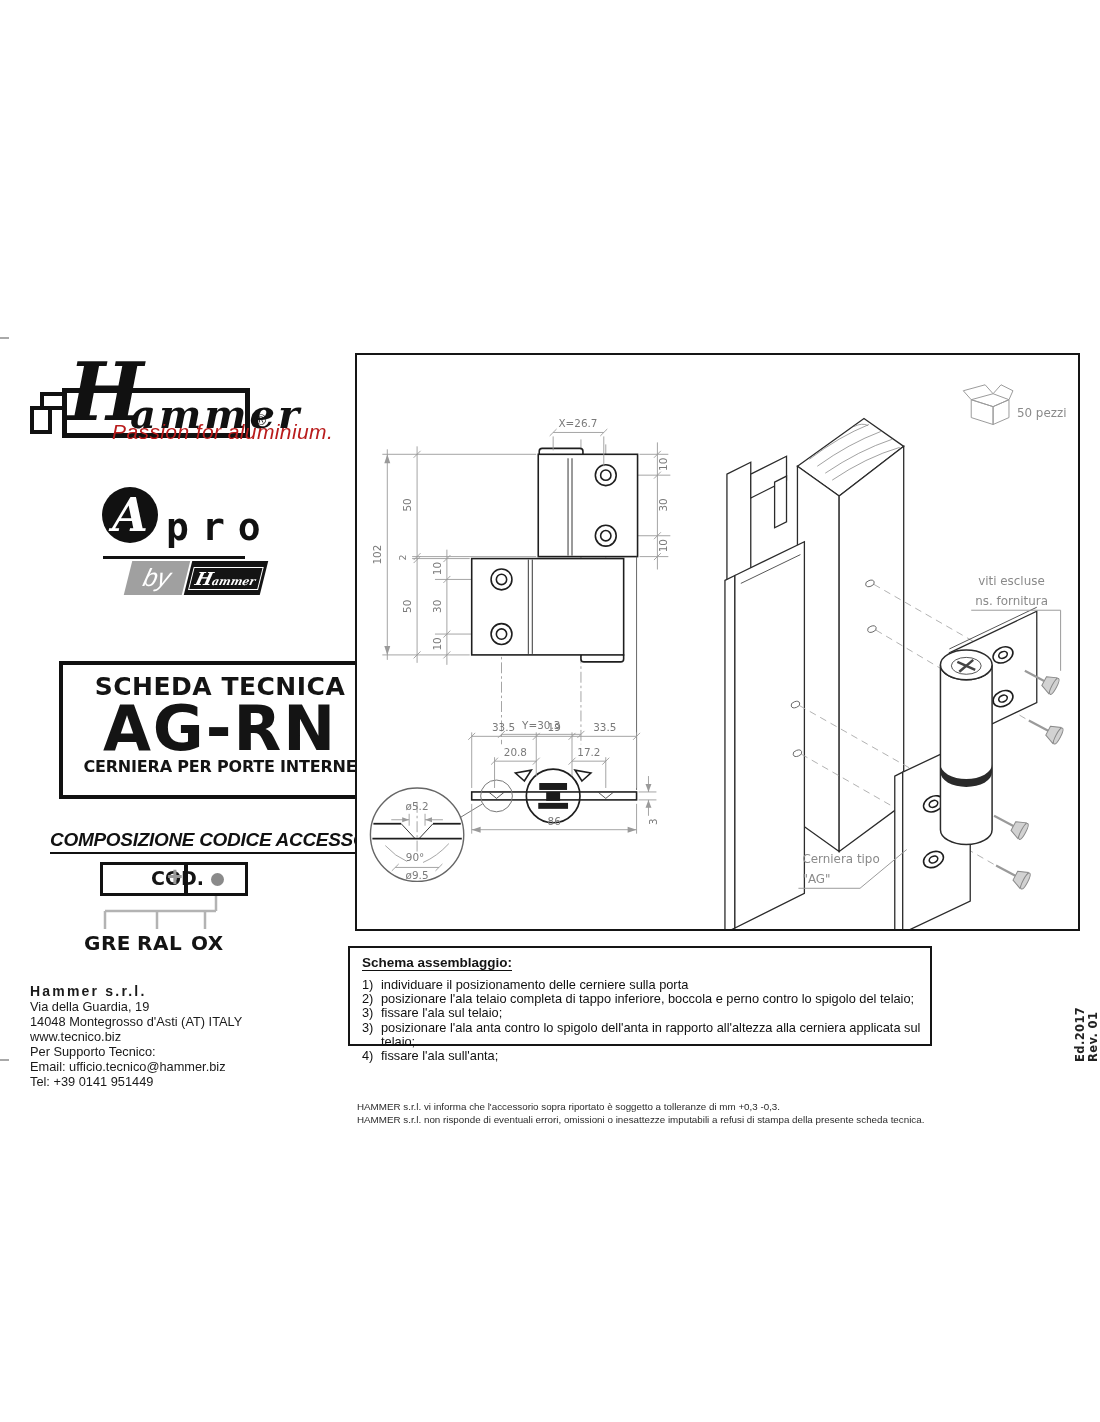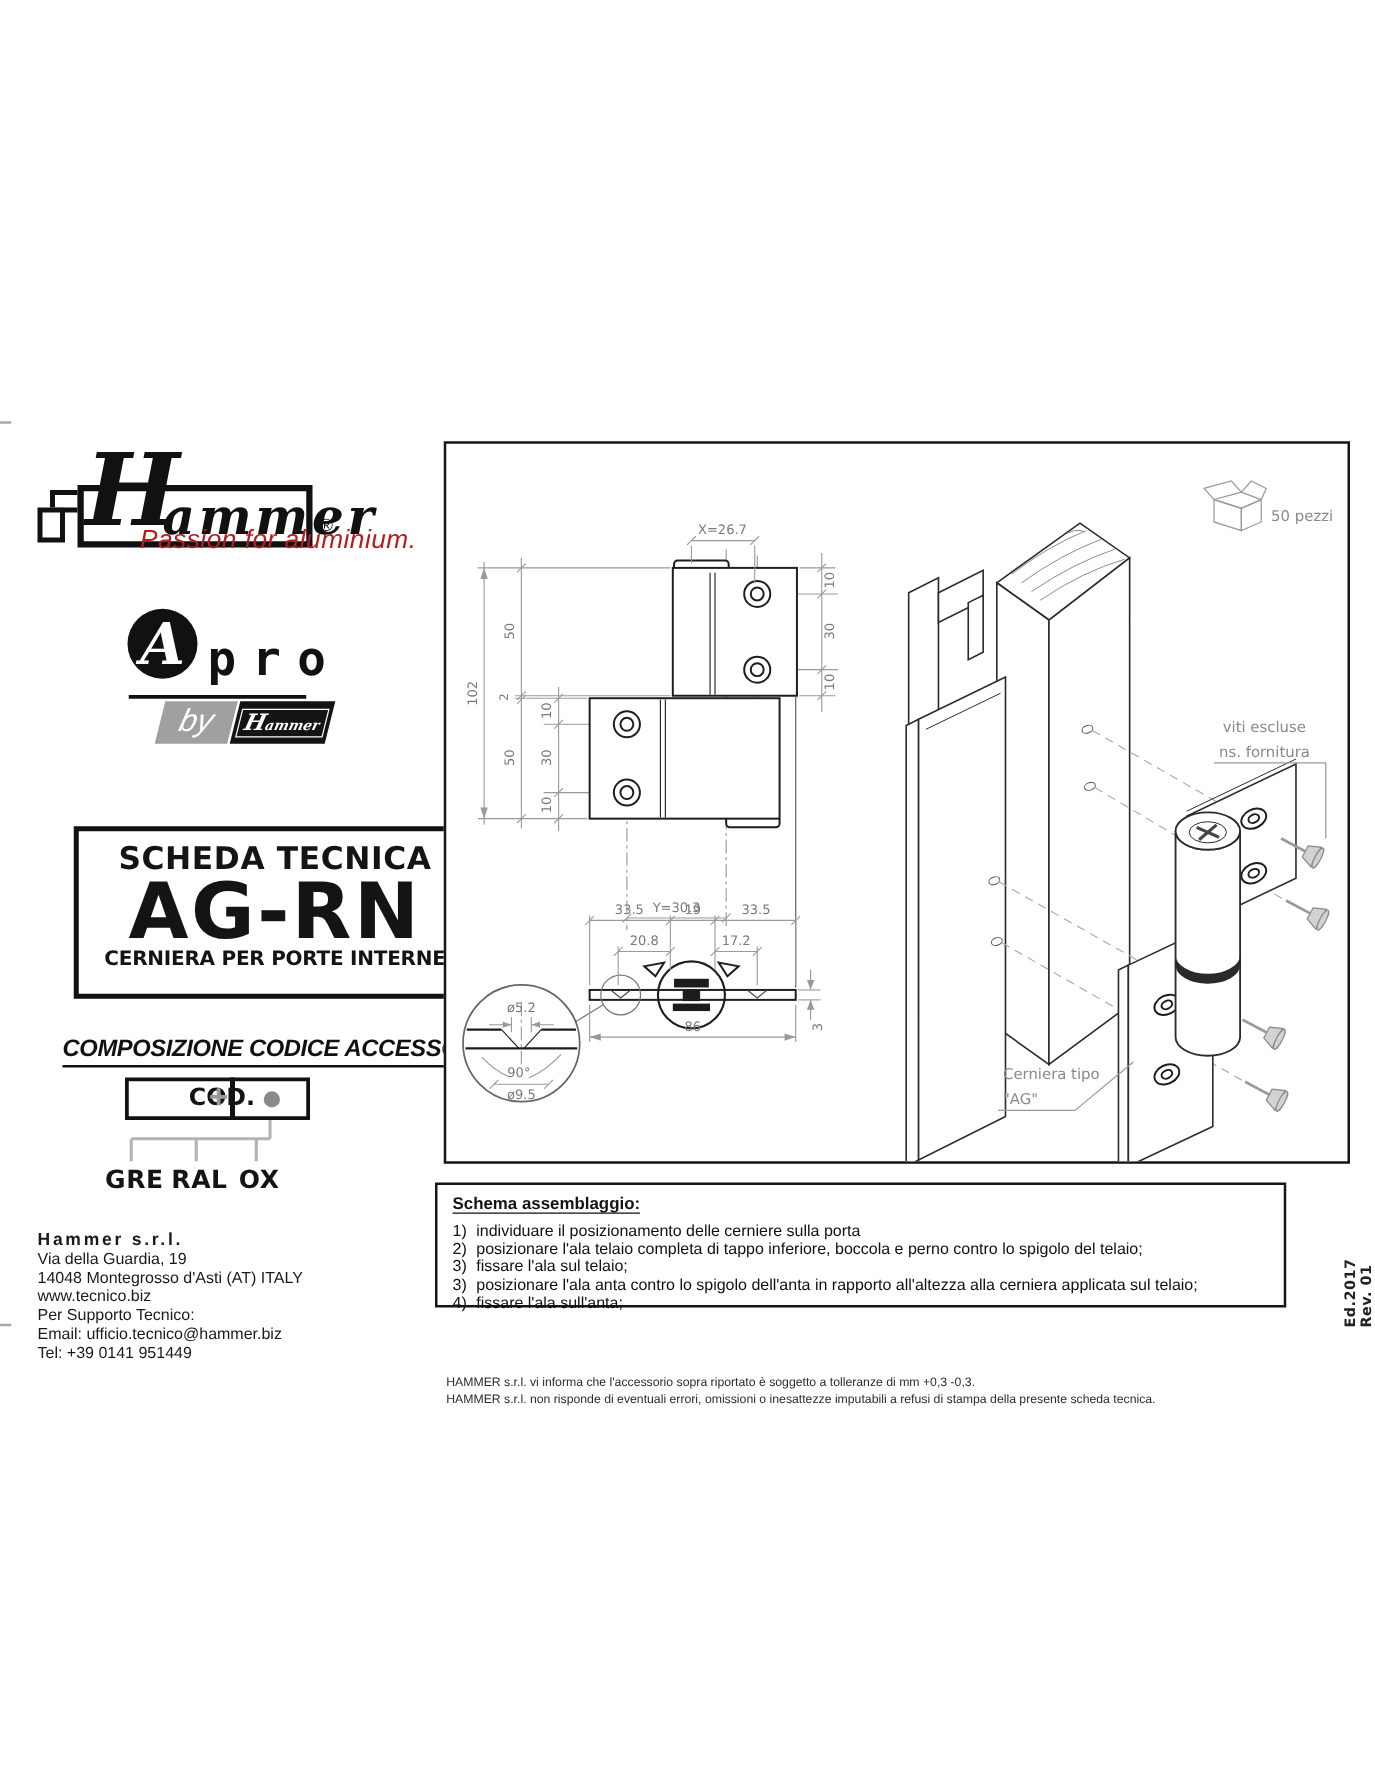--- a/index.html
+++ b/index.html
@@ -64,21 +64,21 @@
   .contact .co { font-weight:bold; font-size:14px; letter-spacing:2.2px; }
 
   
   .draw-box { position:absolute; left:355px; top:353px; width:725px; height:578px;
               border:2.5px solid #151515; background:#fff; }
   .draw-title { position:absolute; left:12px; top:6px; font-size:19px; font-weight:500;
                 color:#111; letter-spacing:-0.2px; border-bottom:1.5px solid #111; padding-bottom:1px; }
   .draw-svg { position:absolute; left:0; top:0; width:100%; height:100%; }
 
   
-  .schema { position:absolute; left:348px; top:946px; width:681px; height:100px; border:2.5px solid #151515; }
+  .schema { position:absolute; left:348px; top:946px; width:584px; height:100px; border:2.5px solid #151515; }
   .schema-title { position:absolute; left:12px; top:7px; font-weight:bold; font-size:13.5px;
                   border-bottom:1.5px solid #111; padding-bottom:0px; }
   .steps { position:absolute; left:12px; top:30px; font-size:12.8px; line-height:14.2px; color:#101010; }
   .step { display:flex; }
   .step .num { width:19px; flex:0 0 19px; }
 
   .disc { position:absolute; left:357px; font-size:9.8px; color:#2b2b2b; width:710px;margin-top:48px; }
   .edition { position:absolute; left:1074px; top:1062px; transform:rotate(-90deg);
              transform-origin:top left; width:82px; font-family:"DejaVu Sans", sans-serif;
              font-weight:bold; font-size:11.5px; line-height:12.5px; letter-spacing:0.4px; color:#222; }

